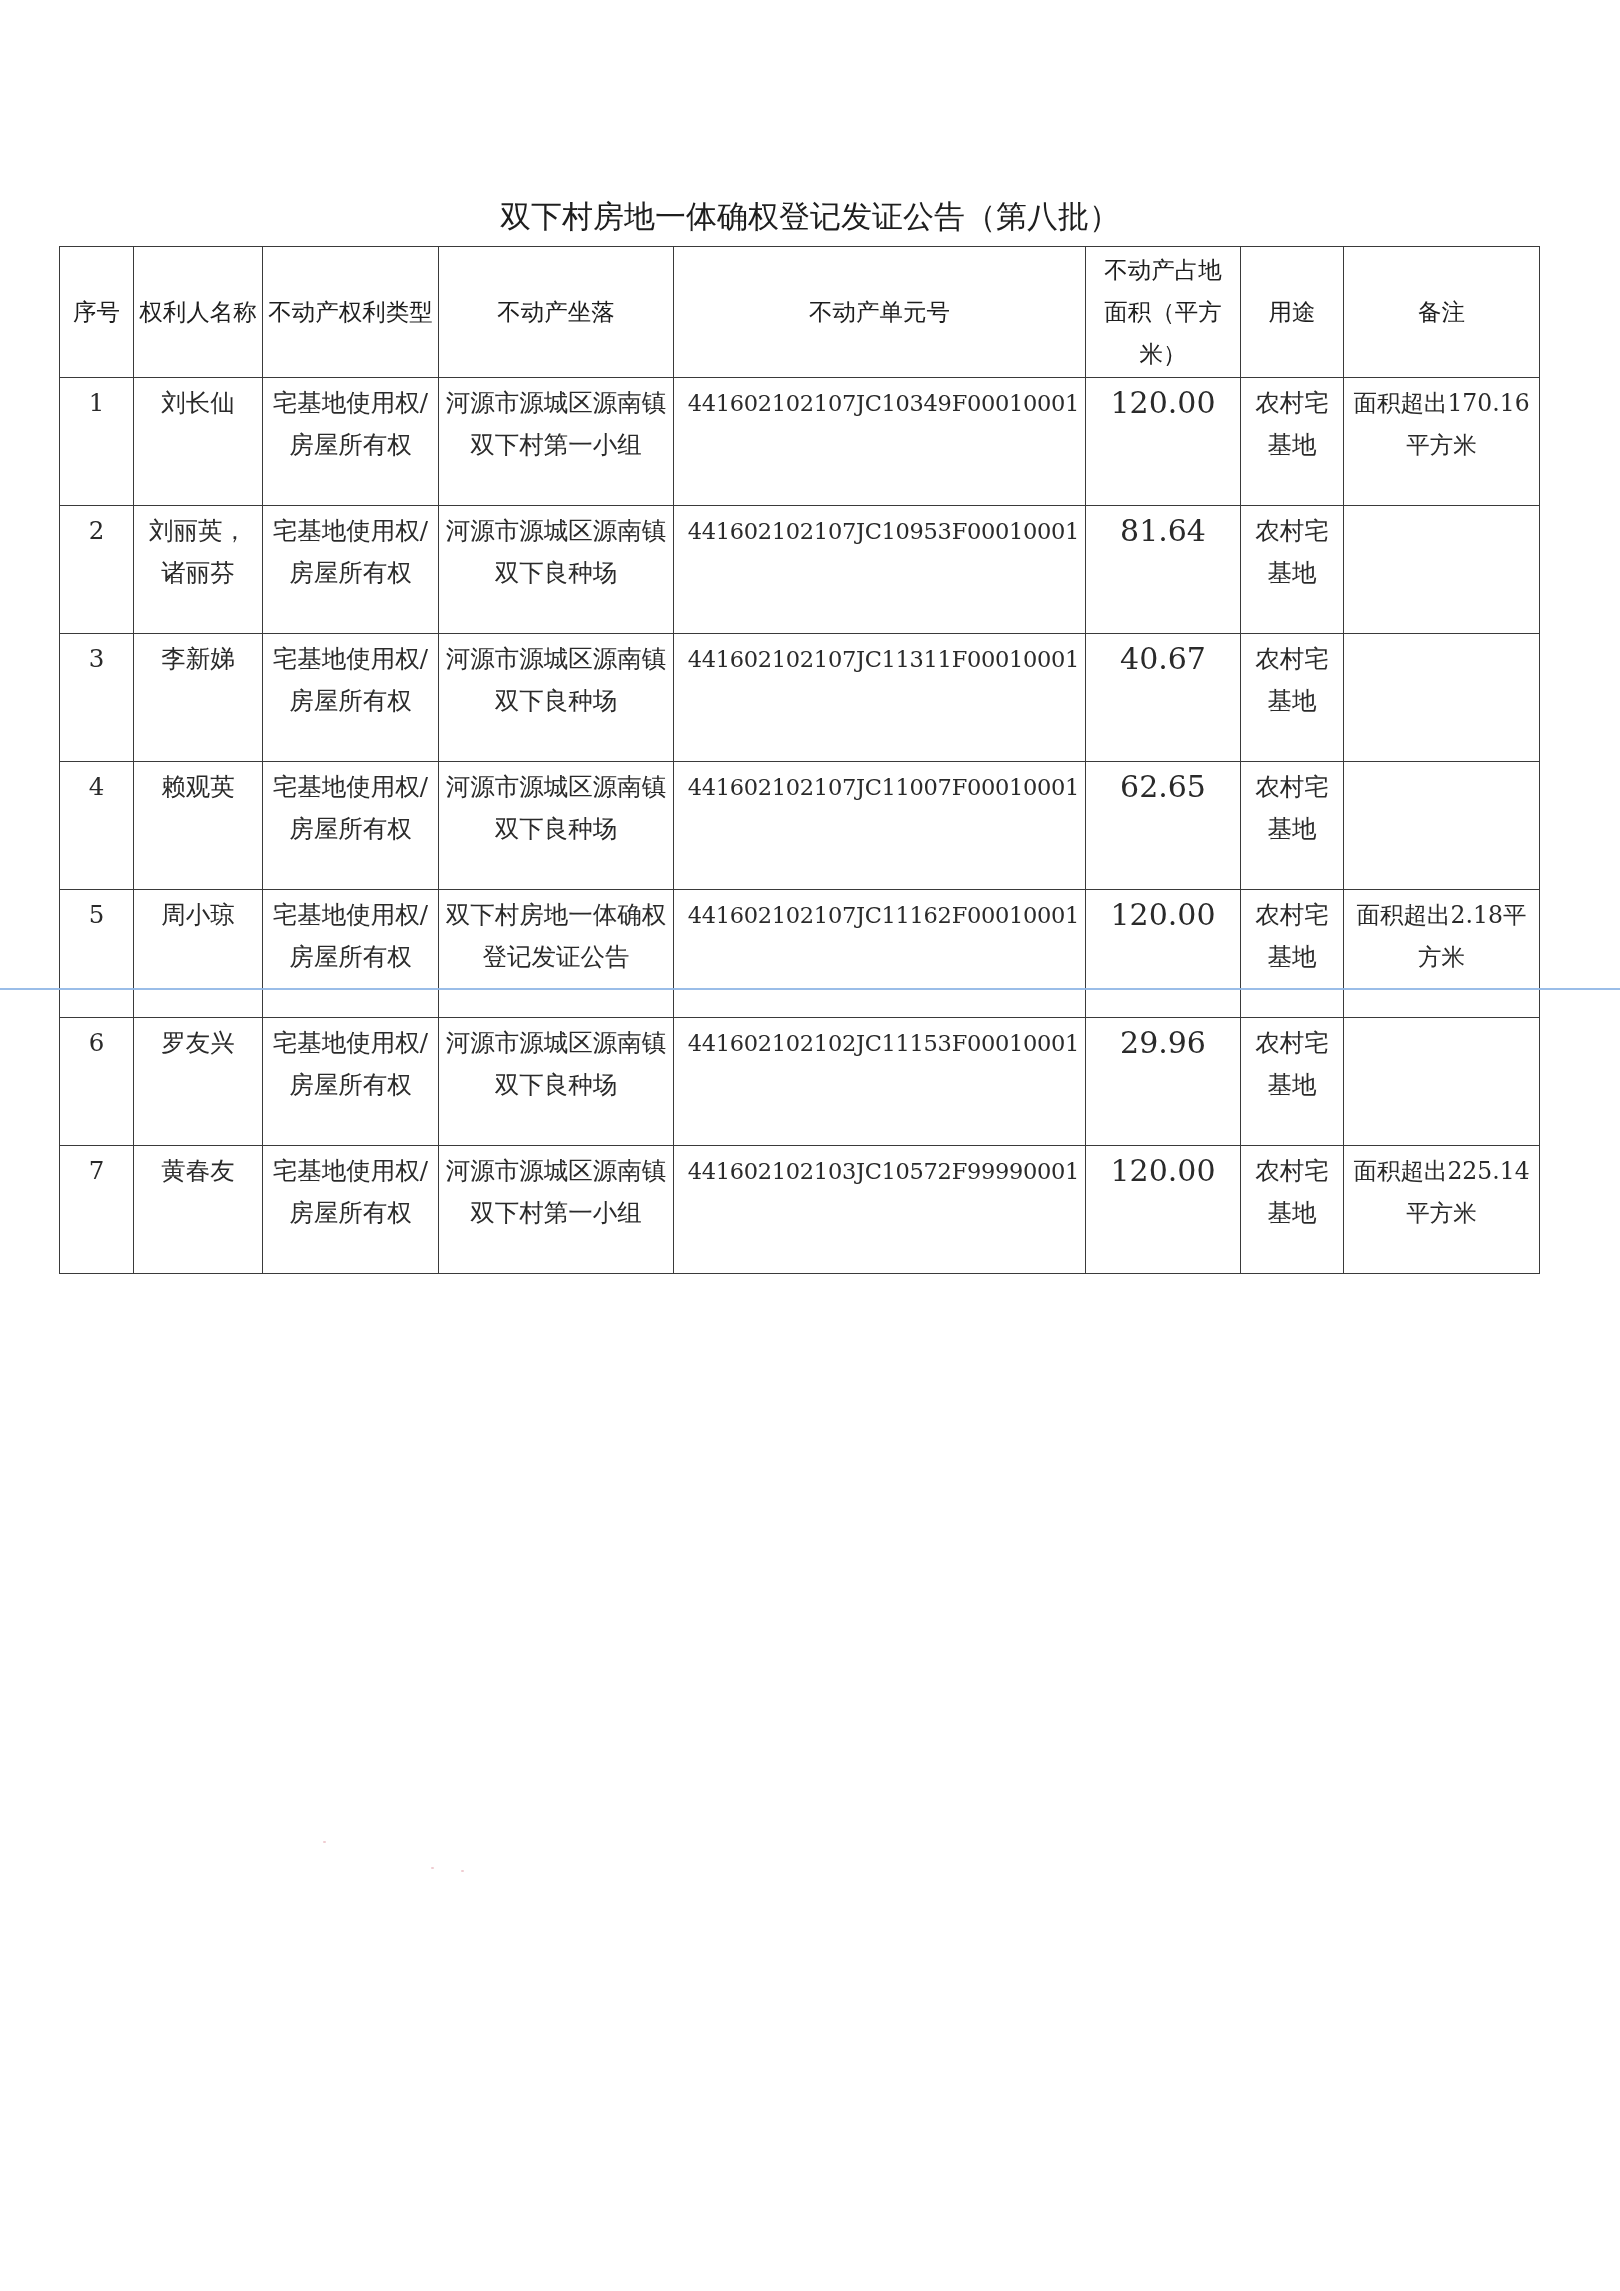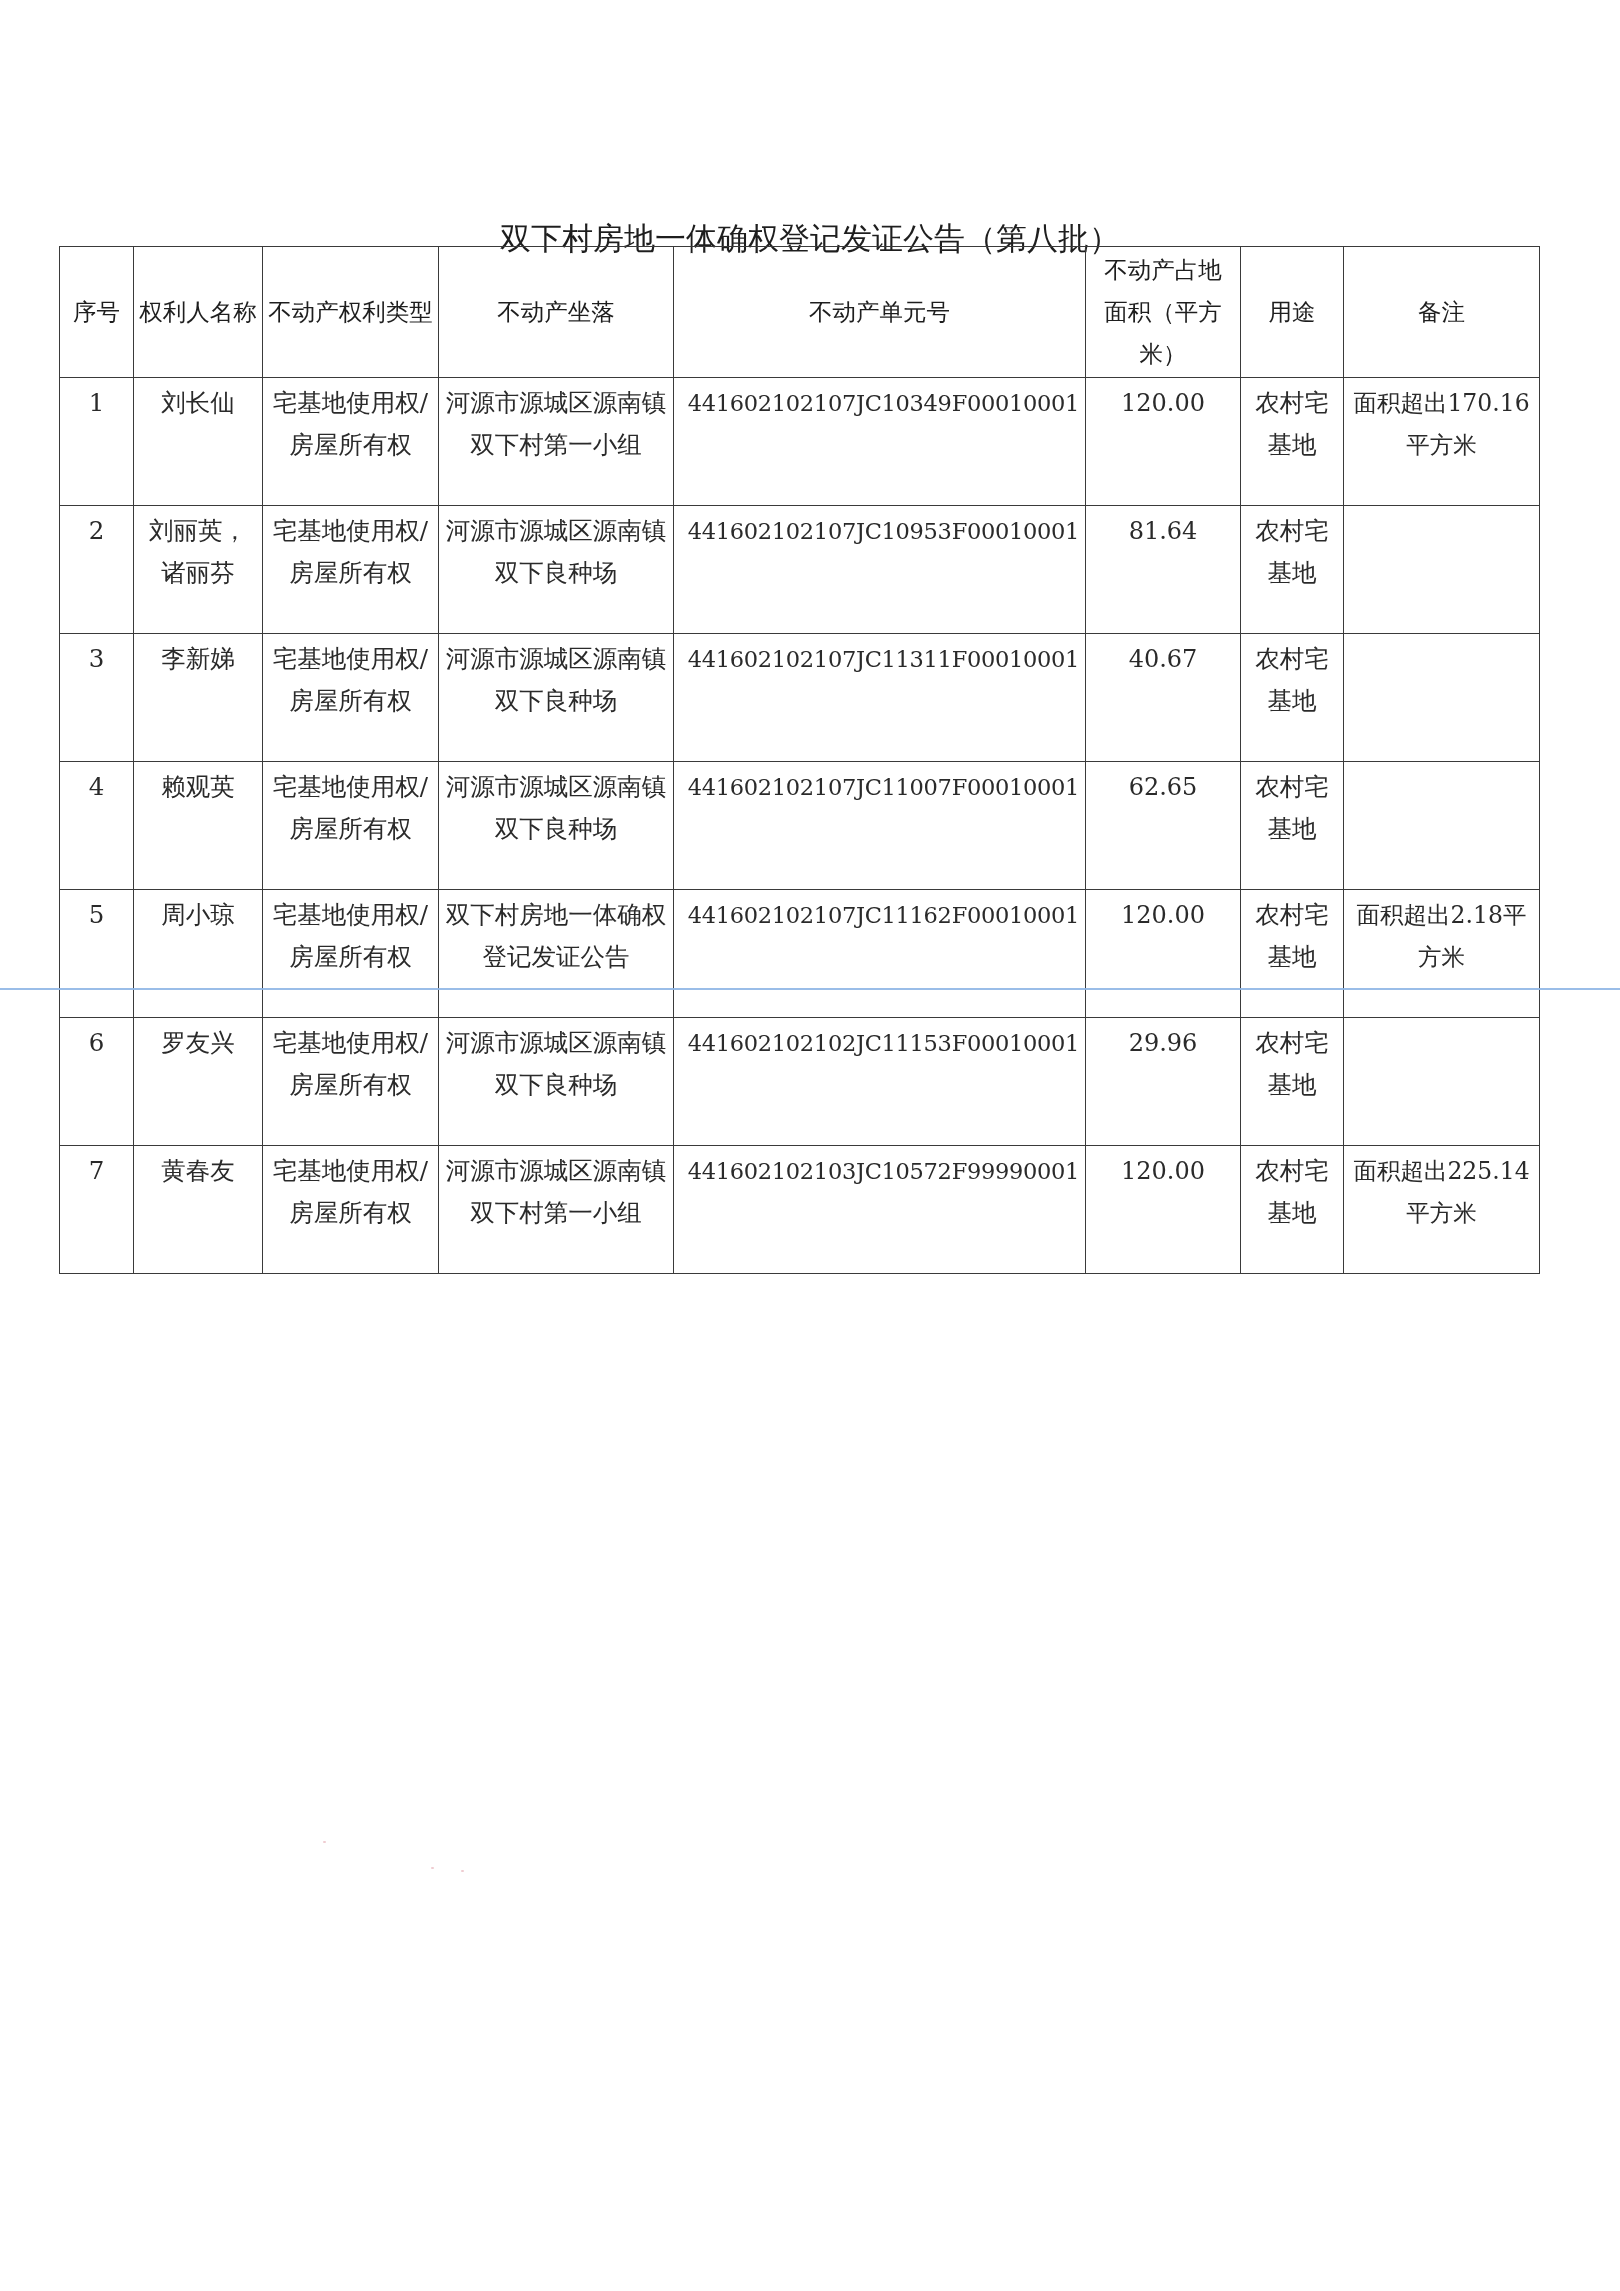--- a/index.html
+++ b/index.html
@@ -12,21 +12,21 @@
       height: 2292px;
       position: relative;
       overflow: hidden;
       font-family: "DejaVu Serif", "Liberation Serif", serif;
       color: #2a2a2a;
     }
     .title {
       position: absolute;
       left: 0;
       width: 1620px;
-      top: 218px;
+      top: 196px;
       text-align: center;
       font-family: "DejaVu Sans", "Liberation Sans", sans-serif;
       font-size: 31px;
       color: #1e1e1e;
       letter-spacing: 0px;
     }
     table.notice {
       position: absolute;
       left: 59px;
       top: 246px;
@@ -59,21 +59,21 @@
     }
     td.unit .cell-inner {
       font-family: "DejaVu Serif", "Liberation Serif", serif;
       font-size: 22.5px;
       letter-spacing: -0.3px;
       text-align: center;
       padding-left: 13.7px;
       white-space: nowrap;
     }
     td.area .cell-inner {
-      font-size: 24px;
+      font-size: 30px;
     }
     td.usage .cell-inner {
       padding-left: 9.8px;
       padding-right: 9.8px;
     }
     td.remark .cell-inner {
       padding-left: 7.8px;
       padding-right: 7.8px;
       font-size: 23.5px;
     }

